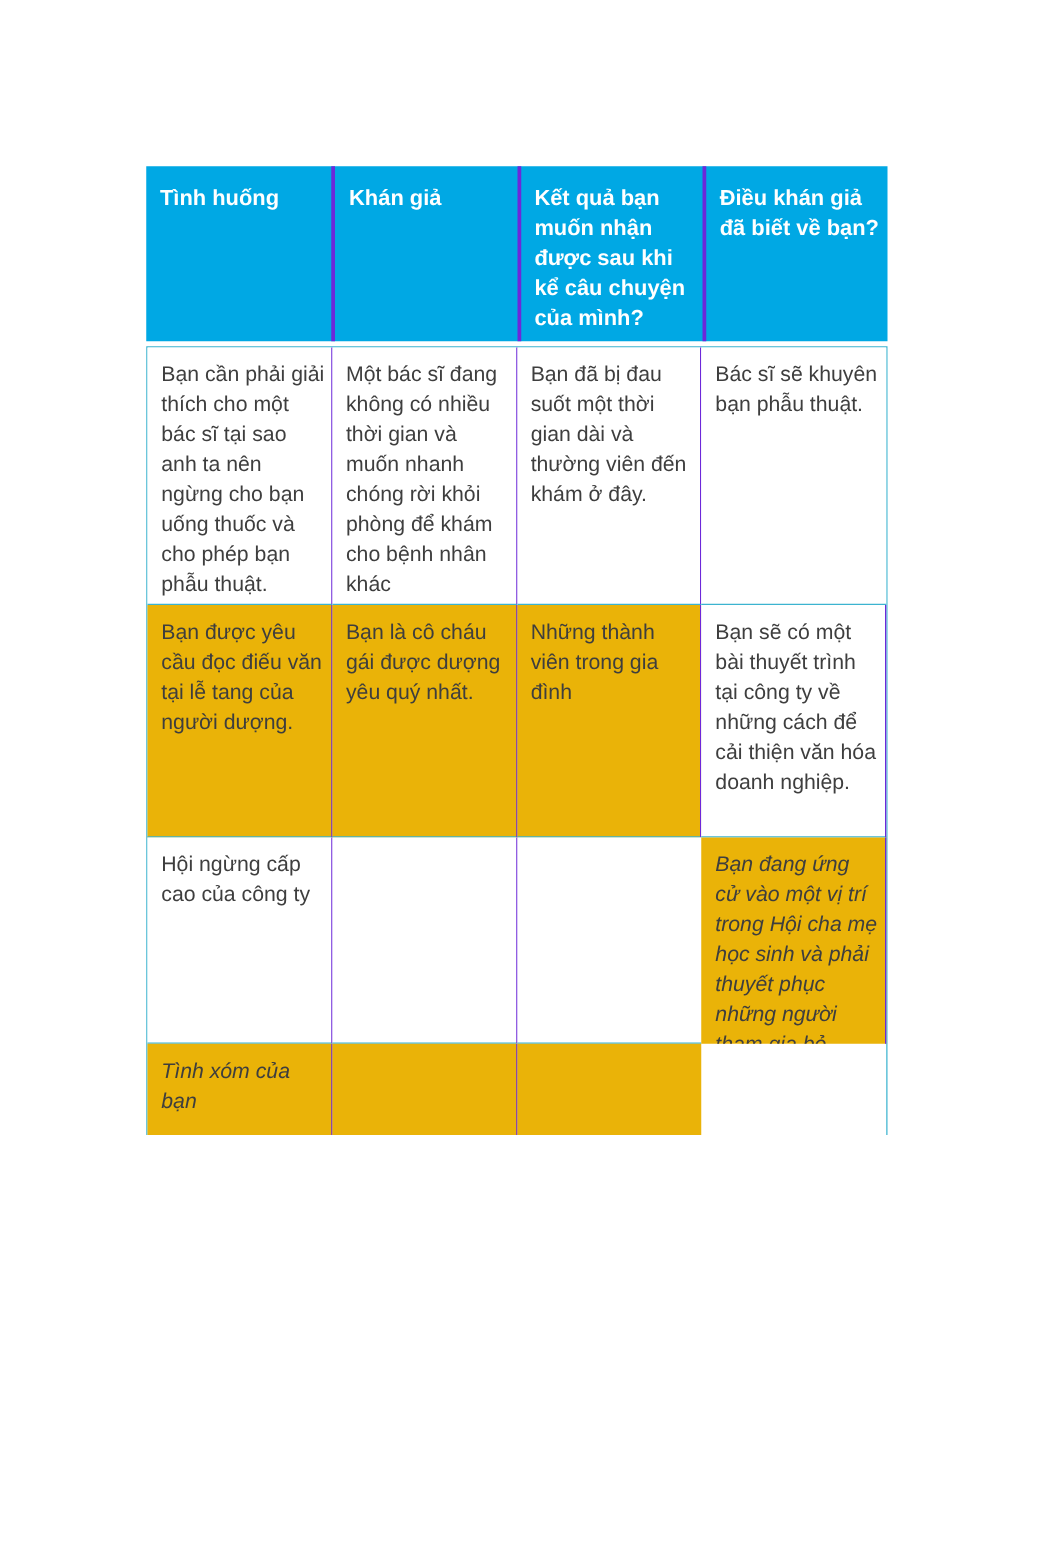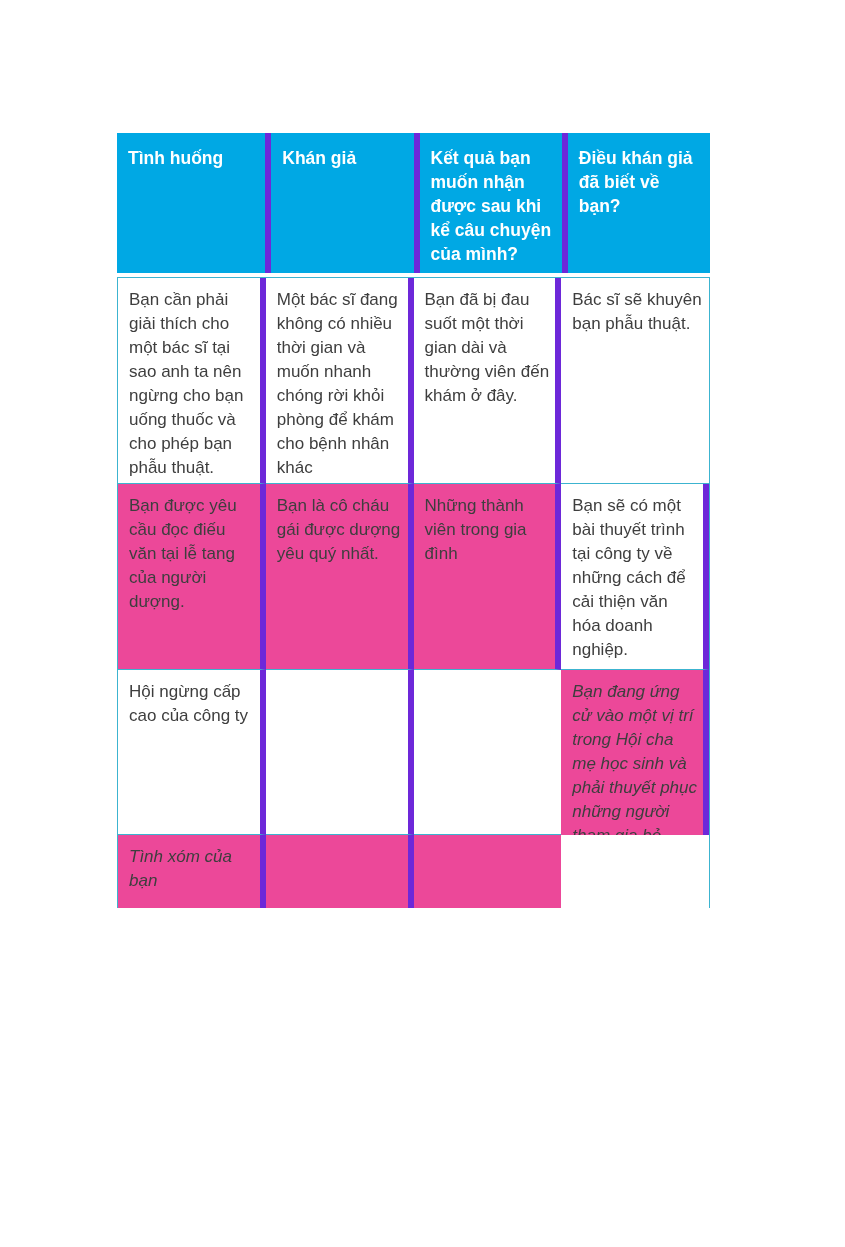--- a/index.html
+++ b/index.html
@@ -19,45 +19,45 @@
     grid-template-columns:repeat(4,1fr);
     background:#00a8e4;
     height:140px;
   }
   .th {
     color:#ffffff;
     font-weight:bold;
     font-size:17.5px;
     line-height:24px;
     padding:13px 5px 0 11px;
-    border-left:6px solid #6d28d9;
+    border-left:3px solid #6d28d9;
   }
   .th:first-child { border-left:none; }
 
   
   .tbody {
     margin-top:4px;
     display:grid;
     grid-template-columns:repeat(4,1fr);
     grid-template-rows:206px 186px 165px 240px;
     border:1px solid #3cb4d0;
   }
   .td {
     font-size:17px;
     line-height:24px;
     color:#3e3e3e;
     padding:10px 5px 0 11px;
-    border-right:6px solid #6d28d9;
+    border-right:1px solid #6d28d9;
     border-bottom:1px solid #3cb4d0;
     overflow:hidden;
     background:#ffffff;
   }
   .td.cl { border-right:none; }
   .td.rl { border-bottom:none;font-style:italic; }
-  .td.alt { background:#ec4899; }
+  .td.alt { background:#eab308; }
 
   
   .footer {
     position:absolute;
     left:0; top:1131px;
     width:713px;
     display:flex;
     justify-content:flex-end;
     align-items:center;
   }

